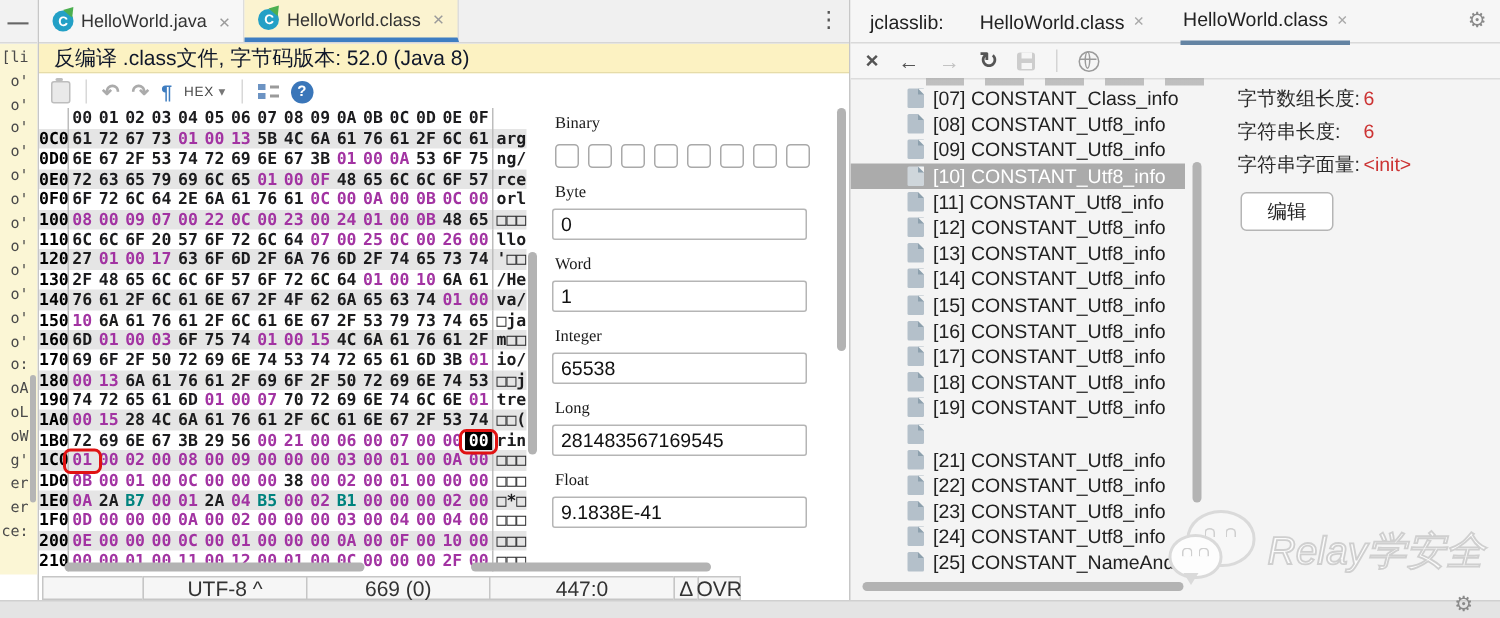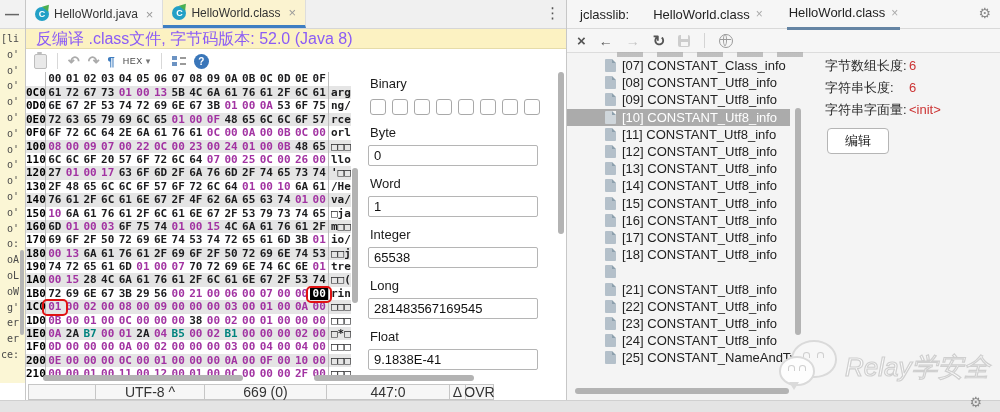--- a/index.html
+++ b/index.html
@@ -13,21 +13,21 @@
   .left-strip .strip-scroll{position:absolute;right:1px;top:250px;width:4px;height:85px;background:#b5b5b5;border-radius:3px;}
   
   .hexwin{position:absolute;left:26px;top:0;width:540px;height:400px;background:#fff;}
   .tabbar{height:28px;background:#f0f0f0;border-bottom:1px solid #d6d6d6;display:flex;align-items:stretch;position:relative;}
   .tab{display:flex;align-items:center;gap:5px;padding:0 9px;font-size:12px;color:#333;border-right:1px solid #ddd;position:relative;background:#f7f7f7;}
   .tab.active{background:#fbf3d0;border-bottom:3px solid #3e7ec2;}
   .tab .x{color:#9a9a9a;font-size:13px;margin-left:3px;}
   .classicon{width:14px;height:14px;border-radius:50%;background:#23a0c6;color:#fff;font:bold 9px/14px "Liberation Sans",sans-serif;text-align:center;position:relative;flex:0 0 auto;}
   .classicon::after{content:"";position:absolute;right:-2px;top:-3px;border-left:4px solid transparent;border-right:4px solid transparent;border-bottom:6px solid #4caf50;transform:rotate(40deg);}
   .kebab{position:absolute;right:6px;top:4px;color:#555;font-size:15px;}
-  .banner{height:19px;background:#fcf2c2;border-bottom:1px solid #e6dca9;font-size:16px;line-height:19px;padding-left:10px;color:#8b5cf6;}
+  .banner{height:19px;background:#fcf2c2;border-bottom:1px solid #e6dca9;font-size:14px;line-height:19px;padding-left:10px;color:#0f172a;}
   .toolbar{height:24px;display:flex;align-items:center;padding-left:4px;background:#fff;}
   .toolbar .sep{width:1px;height:16px;background:#d8d8d8;margin:0 6px;}
   .tb{margin:0 4px;display:flex;align-items:center;}
   .clip{width:11px;height:13px;border:1.5px solid #bdbdbd;border-radius:2px;position:relative;background:#e9e9e9;}
   .clip::before{content:"";position:absolute;top:-3px;left:2px;width:5px;height:2.5px;background:#bdbdbd;border-radius:1px;}
   .arrow{font-size:14px;font-weight:bold;color:#ababab;line-height:1;}
   .pilcrow{color:#3f7dc0;font-size:13px;font-weight:bold;}
   .hexdd{font-size:9px;color:#4a4a4a;letter-spacing:.5px;display:flex;align-items:center;gap:3px;}
   .hexdd .chev{font-size:9px;color:#777;}
   .viewopts{position:relative;width:14px;height:12px;}
@@ -43,21 +43,21 @@
   .bytes{display:flex;width:282px;flex:0 0 auto;}
   .byte{width:17.625px;text-align:center;flex:0 0 auto;}
   .c-k{color:#1c1c1e;} .c-p{color:#a233a2;} .c-t{color:#00837e;}
   .c-c{color:#fff;background:#000;}
   .ascii{width:21px;overflow:hidden;border-left:1px solid #bdbdbd;padding-left:2px;color:#1c1c1e;white-space:nowrap;flex:0 0 auto;height:100%;}
   .redbox{position:absolute;border:2px solid #e01212;border-radius:5px;pointer-events:auto;background:transparent;}
   .vscroll{position:absolute;width:6px;border-radius:3px;background:#b3b3b3;}
   .hscroll{position:absolute;height:6px;border-radius:3px;background:#b3b3b3;}
   
   .inspector{position:absolute;left:342px;top:72px;width:182px;}
-  .insp-label{font-size:13px;color:#1a1a1a;margin:10px 0 5px 2px;}
+  .insp-label{font-size:11px;color:#1a1a1a;margin:10px 0 5px 2px;font-family:Liberation Serif, serif;}
   .insp-label.first{margin-top:4px;}
   .bits{display:flex;gap:6px;margin:8px 0 2px 2px;}
   .cb{width:14px;height:14px;border:1px solid #a9a9a9;border-radius:3px;background:#fff;}
   .insp-input{width:158px;height:19px;border:1px solid #b5b5b5;border-radius:2px;background:#fff;font:13px "Liberation Sans",sans-serif;padding:0 5px;color:#111;}
   
   .statusbar{position:absolute;left:0;top:384px;width:540px;height:16px;display:flex;align-items:stretch;padding-left:3px;font-size:14px;color:#333;}
   .scell{border:1px solid #c6c6c6;background:#f6f6f6;display:flex;align-items:center;justify-content:center;margin-left:-1px;}
   
   .jpanel{position:absolute;left:566px;top:0;width:434px;height:400px;background:#f4f4f4;border-left:1px solid #c7c7c7;}
   .jheader{height:28px;background:#f6f6f6;border-bottom:1px solid #d9d9d9;display:flex;align-items:center;font-size:13px;position:relative;}
@@ -784,20 +784,24 @@
         <div class="trow">
           <span class="doc-icon"></span>
           <span>[17] CONSTANT_Utf8_info</span>
         </div>
         <div class="trow">
           <span class="doc-icon"></span>
           <span>[18] CONSTANT_Utf8_info</span>
         </div>
         <div class="trow">
           <span class="doc-icon"></span>
+          <span>[19] CONSTANT_Utf8_info</span>
+        </div>
+        <div class="trow">
+          <span class="doc-icon"></span>
         </div>
         <div class="trow">
           <span class="doc-icon"></span>
           <span>[21] CONSTANT_Utf8_info</span>
         </div>
         <div class="trow">
           <span class="doc-icon"></span>
           <span>[22] CONSTANT_Utf8_info</span>
         </div>
         <div class="trow">

